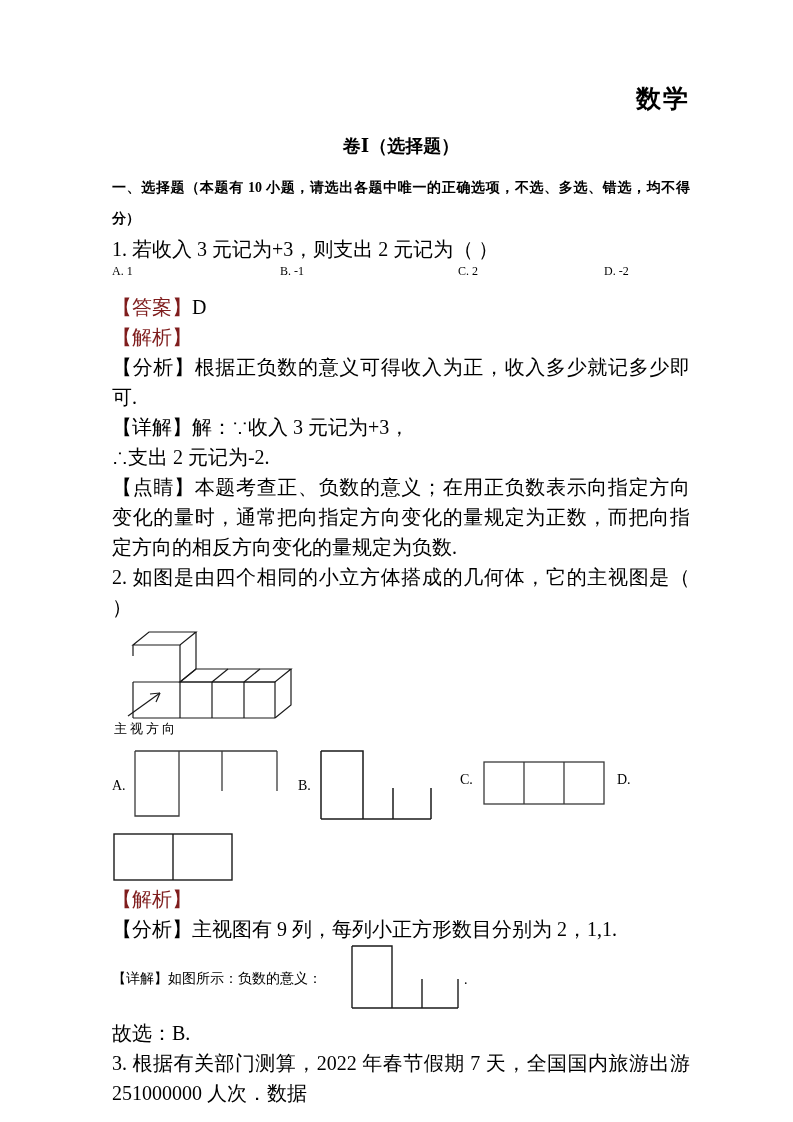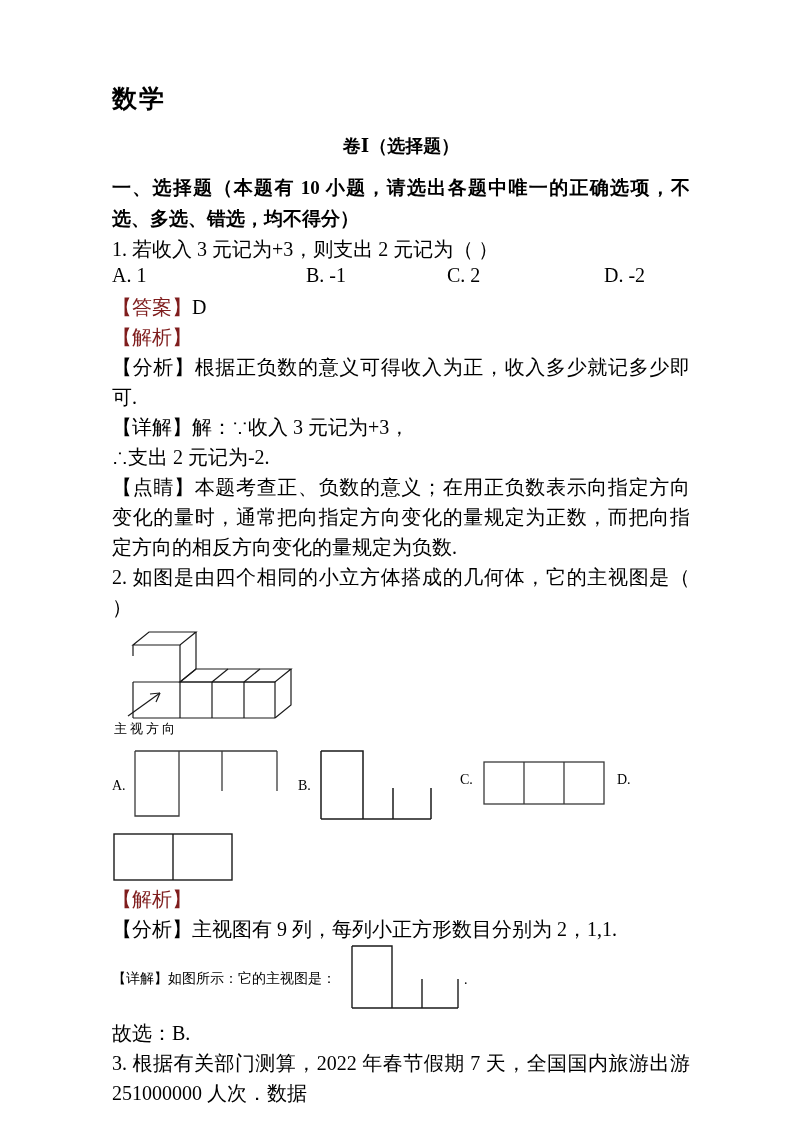--- a/index.html
+++ b/index.html
@@ -23,61 +23,61 @@
     background: #fff;
   }
   .content {
     position: absolute;
     left: 112px;
     top: 0;
     width: 578px;
   }
 
   .doc-title {
-    text-align: left;
+    text-align: right;
     font-size: 25px;
     font-weight: bold;
     letter-spacing: 2px;
     margin-top: 84px;
     line-height: 1.2;
   }
   .doc-subtitle {
     text-align: center;
     font-size: 18px;
     font-weight: bold;
     margin-top: 22px;
     line-height: 1.2;
   }
   .section-head {
-    font-size: 19px;
+    font-size: 14px;
     font-weight: bold;
     line-height: 31px;
     margin-top: 14px;
     text-align: justify;
   }
 
   .line {
     font-size: 20px;
     line-height: 30px;
     text-align: justify;
   }
 
   .opts {
     position: relative;
     height: 28px;
-    font-size: 20px;
+    font-size: 12px;
   }
   .opt {
     position: absolute;
     top: 0;
     white-space: nowrap;
   }
   .opt-a { left: 0px; }
-  .opt-b { left: 168px; margin-left: 26px; }
-  .opt-c { left: 335px; font-family: Liberation Serif, serif; }
+  .opt-b { left: 168px; }
+  .opt-c { left: 346px; font-family: Liberation Serif, serif; }
   .opt-d { left: 492px; }
 
   .tag {
     color: #7f1d1d;
   }
   .blk {
     color: #000;
   }
 
   
@@ -295,21 +295,21 @@
     <div class="line">
       <span class="tag">【解析】</span>
     </div>
 
     <div class="line">
       <span class="blk">【分析】</span><span>主视图有 9 列，每列小正方形数目分别为 2，1,1.</span>
     </div>
 
     <div class="inline-solution">
       <span class="txt">
-        <span class="blk">【详解】</span><span>如图所示：它的主视图是：</span>
+        <span class="blk">【详解】</span><span>如图所示：负数的意义：</span>
       </span>
       <span class="ifig">
         <svg width="112" height="72" viewBox="0 0 112 72">
           <g fill="none" stroke="#1a1a1a" stroke-width="1.4">
             <path d="M2 2 L42 2 L42 64"></path>
             <path d="M2 2 L2 64"></path>
             <path d="M2 64 L108 64"></path>
             <path d="M72 35 L72 64"></path>
             <path d="M108 35 L108 64"></path>
           </g>

